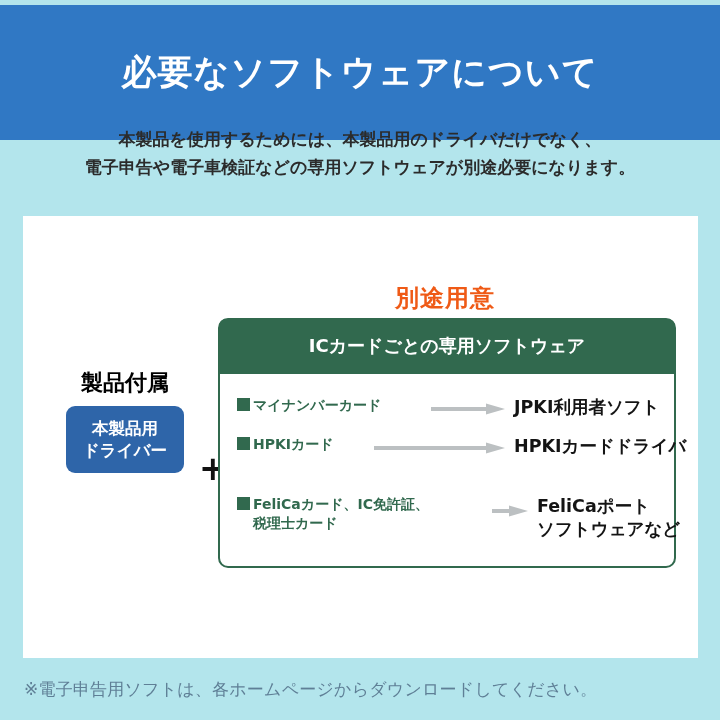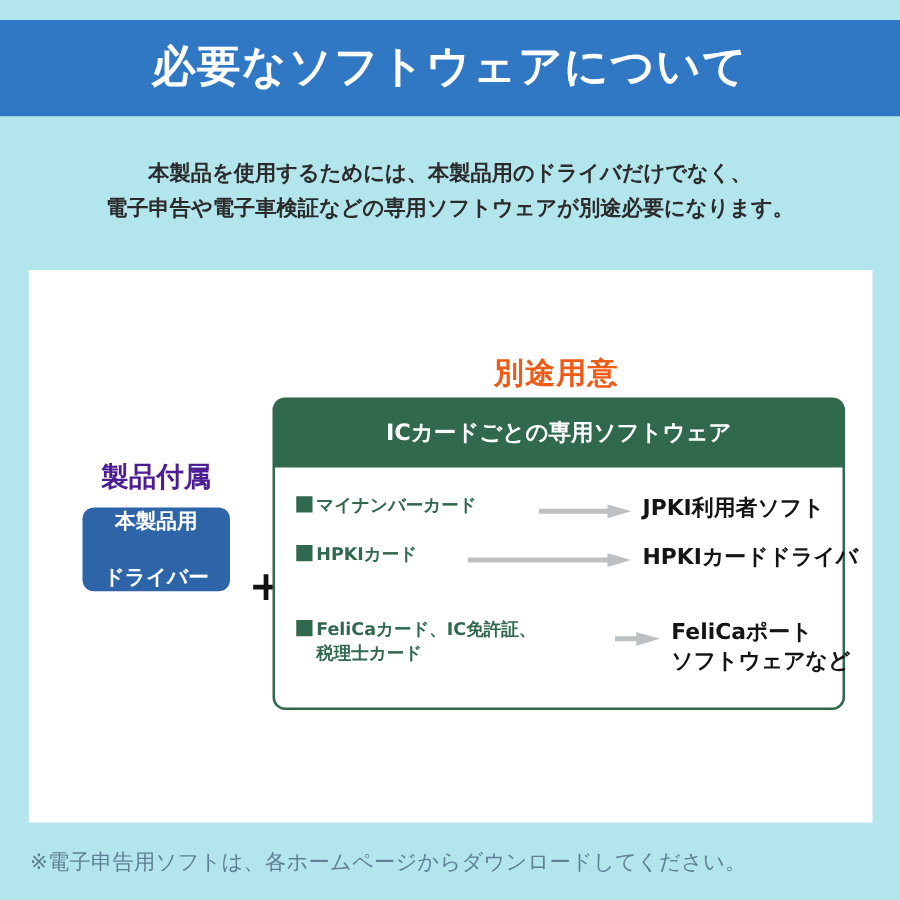--- a/index.html
+++ b/index.html
@@ -12,23 +12,23 @@
     background: #b3e5ec;
     font-family: "DejaVu Sans", "Liberation Sans", sans-serif;
     overflow: hidden;
     position: relative;
   }
 
   
   .banner {
     position: absolute;
     left: 0;
-    top: 16px;
+    top: 5px;
     width: 720px;
-    height: 77px;
+    height: 135px;
     background: #3078c4;
     display: flex;
     align-items: center;
     justify-content: center;
   }
   .banner-title {
     color: #ffffff;
     font-size: 35px;
     font-weight: bold;
     letter-spacing: 1px;
@@ -64,39 +64,39 @@
   .left-col {
     position: absolute;
     left: 27px;
     top: 155px;
     width: 150px;
     text-align: center;
   }
   .left-label {
     font-size: 22px;
     font-weight: bold;
-    color: #4c1d95;
+    color: #000000;
     line-height: 1.1;
     margin-bottom: 11px;
     white-space: nowrap;
   }
   .driver-box {
     width: 118px;
     height: 67px;
     margin: 0 auto;
     background: #2e65a9;
     border-radius: 9px;
     color: #ffffff;
     font-size: 16.5px;
     font-weight: bold;
     line-height: 1.32;
     display: flex;
     flex-direction: column;
     align-items: center;
-    justify-content: space-between;
+    justify-content: center;
   }
   .driver-line { display: block; white-space: nowrap; }
 
   .plus-sign {
     position: absolute;
     left: 176px;
     top: 236px;
     font-size: 33px;
     font-weight: bold;
     color: #111111;

